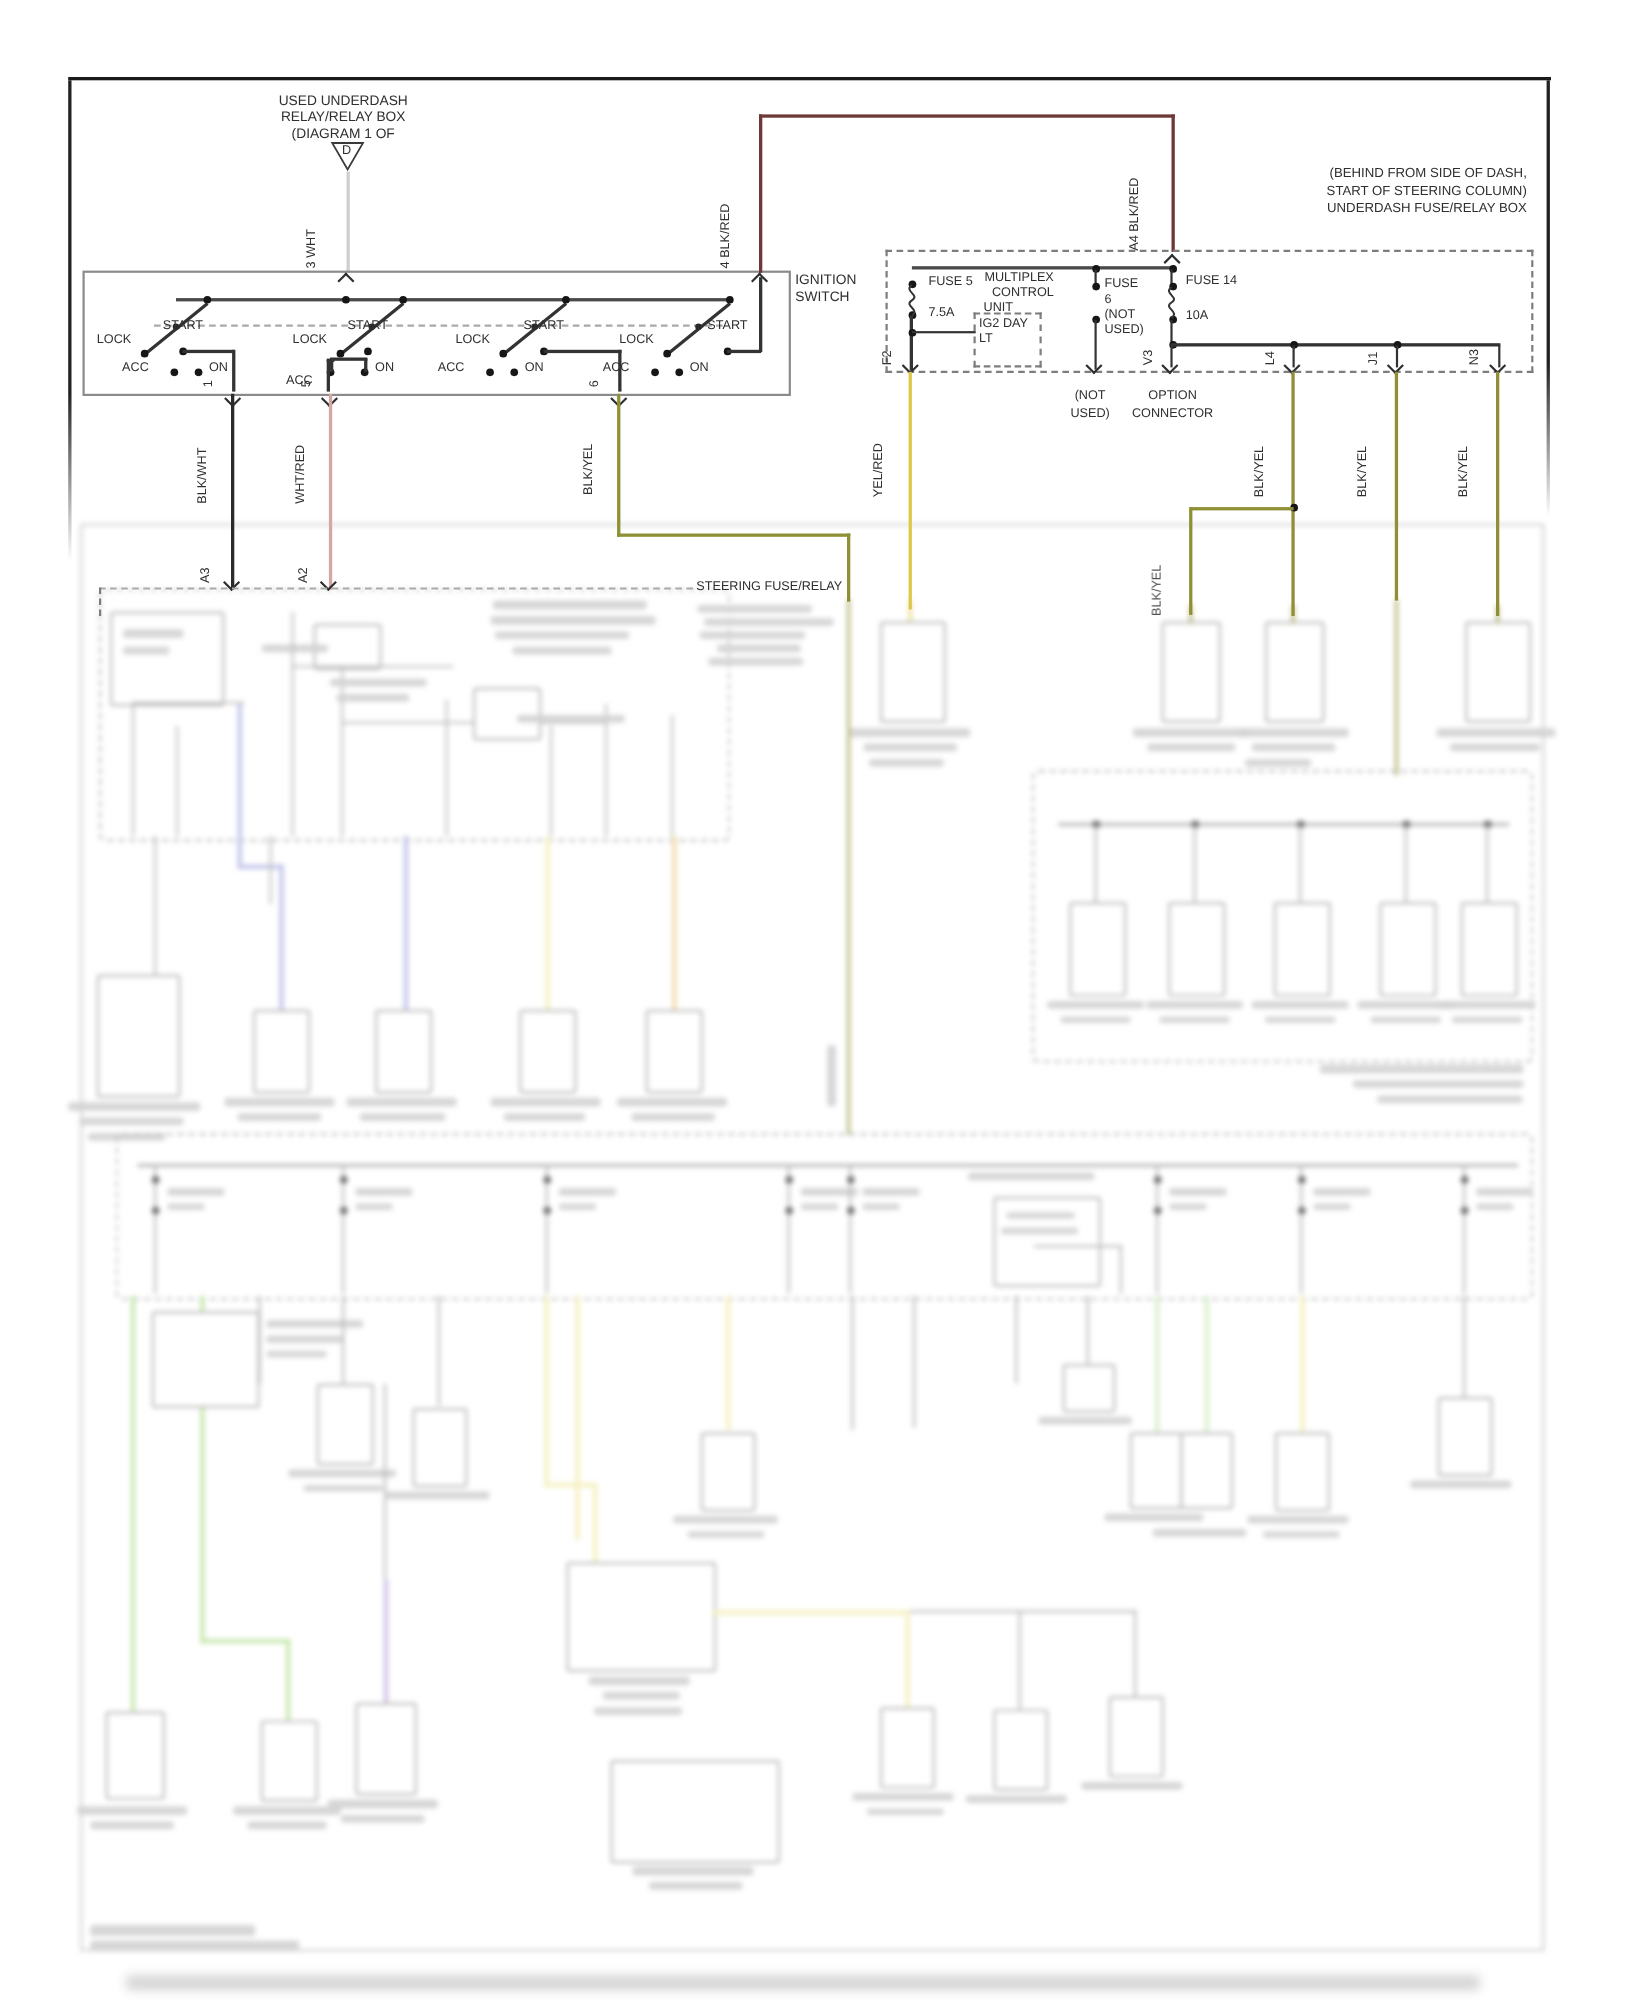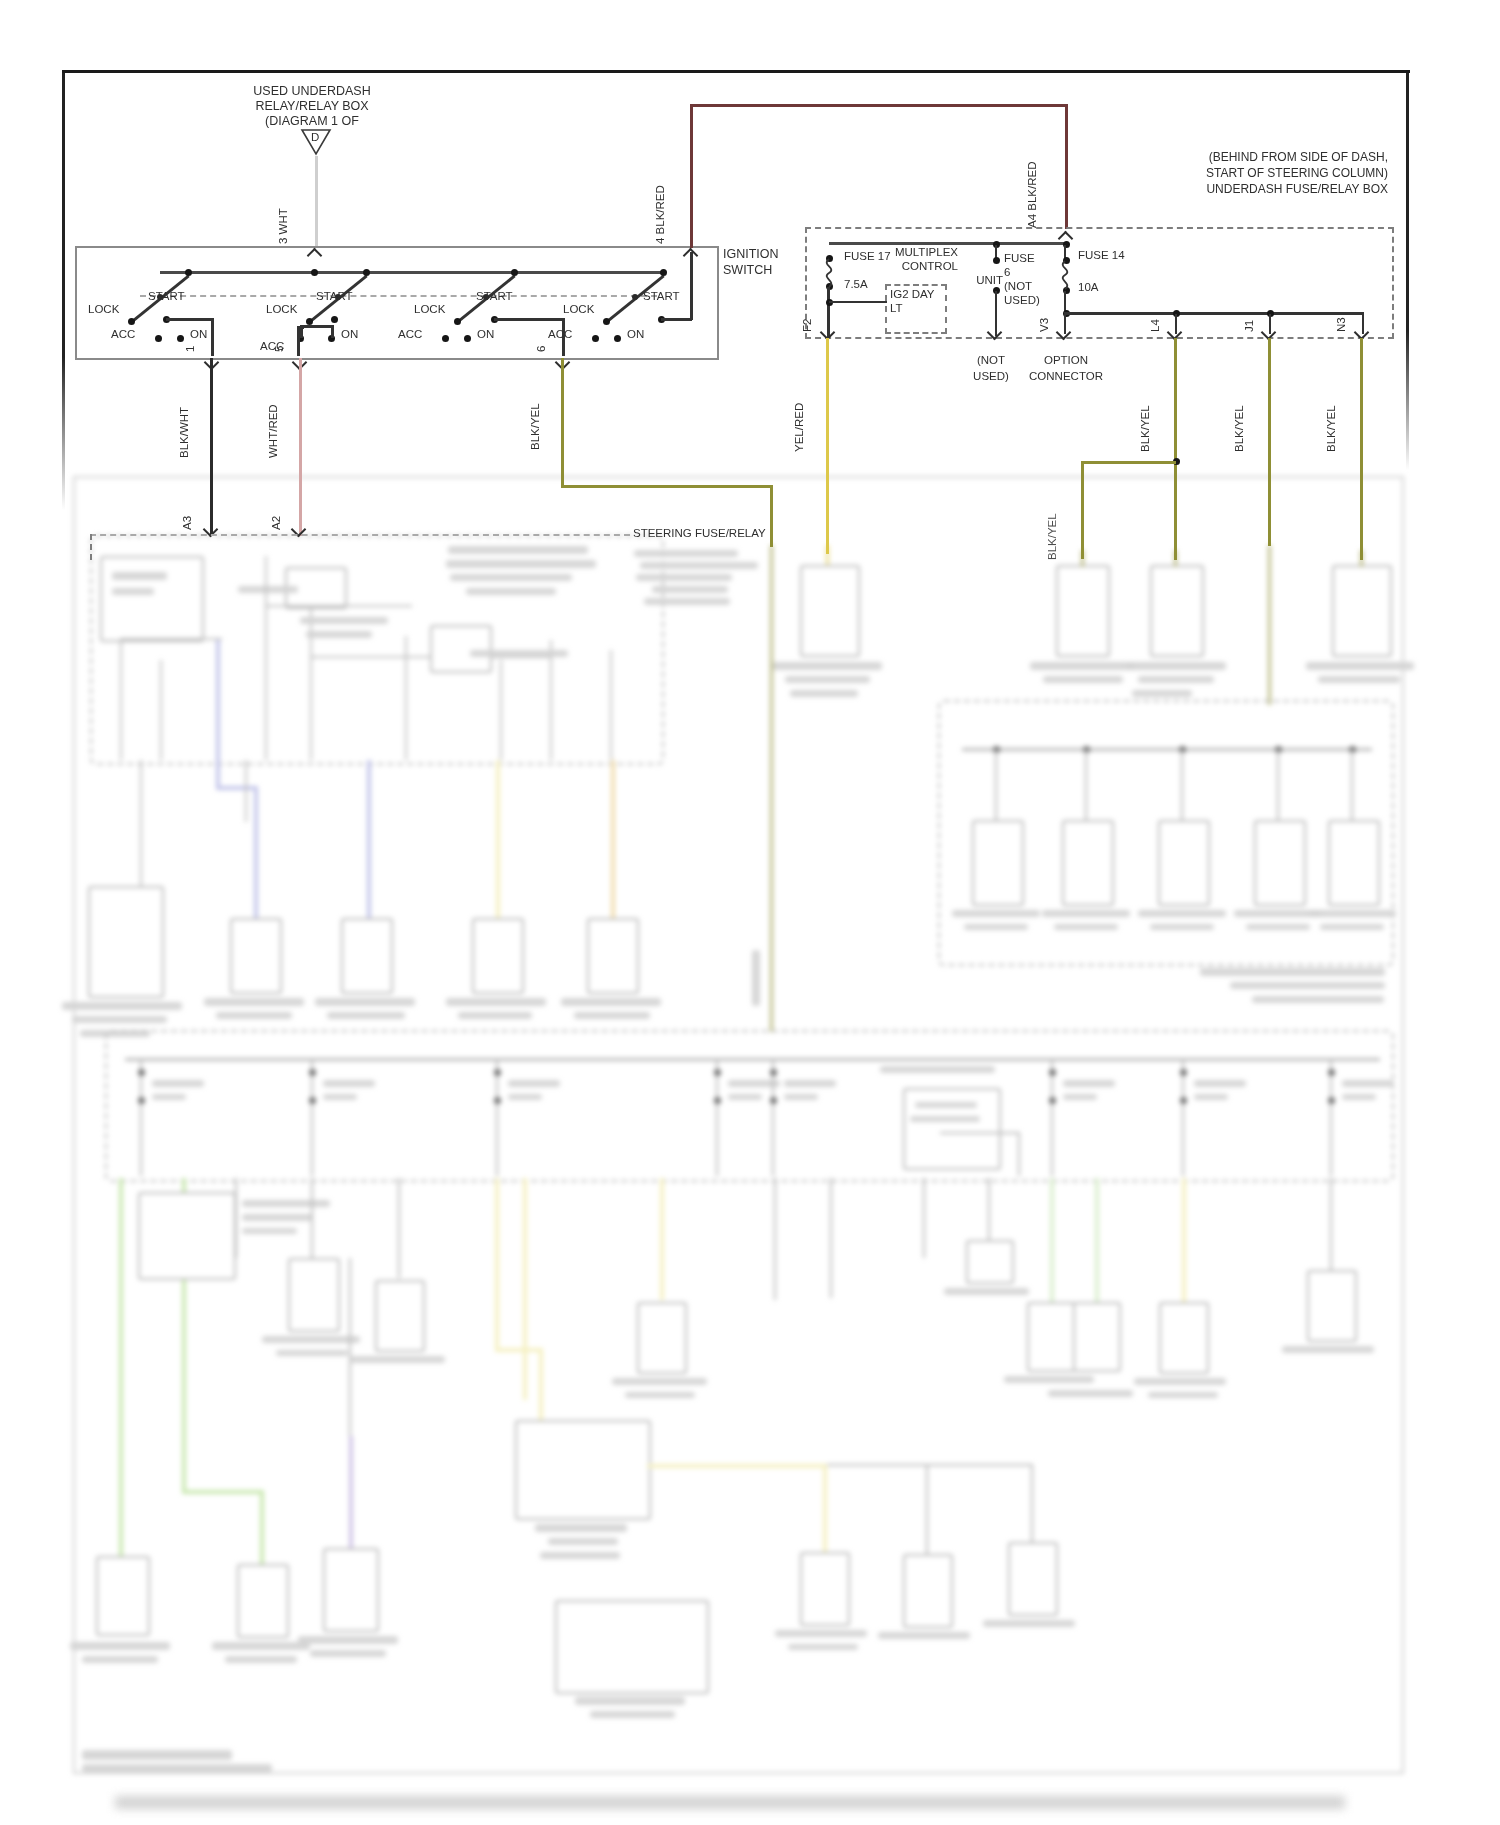--- a/index.html
+++ b/index.html
@@ -428,23 +428,23 @@
   <div class="vl" style="left:194px;top:517px">A3</div>
   <div class="vl" style="left:283px;top:517px">A2</div>
   <div class="t" style="left:633px;top:527px">STEERING FUSE/RELAY</div>
 
   <div class="t t12 rgt" style="left:1018px;top:150px;width:370px">(BEHIND FROM SIDE OF DASH,</div>
   <div class="t t12 rgt" style="left:1018px;top:166px;width:370px">START OF STEERING COLUMN)</div>
   <div class="t t12 rgt" style="left:1018px;top:182px;width:370px">UNDERDASH FUSE/RELAY BOX</div>
 
   <div class="t rgt" style="left:846px;top:246px;width:112px">MULTIPLEX</div>
   <div class="t rgt" style="left:846px;top:260px;width:112px">CONTROL</div>
-  <div class="t rgt" style="left:891px;top:274px;width:112px">UNIT</div>
-
-  <div class="t" style="left:844px;top:250px">FUSE 17</div>
+  <div class="t rgt" style="left:809px;top:274px;width:112px">UNIT</div>
+
+  <div class="t" style="left:844px;top:250px">FUSE 5</div>
   <div class="t" style="left:844px;top:278px">7.5A</div>
   <div class="t" style="left:890px;top:288px">IG2 DAY</div>
   <div class="t" style="left:890px;top:302px">LT</div>
   <div class="t" style="left:1004px;top:252px">FUSE</div>
   <div class="t" style="left:1004px;top:266px">6</div>
   <div class="t" style="left:1004px;top:280px">(NOT</div>
   <div class="t" style="left:1004px;top:294px">USED)</div>
   <div class="t" style="left:1078px;top:249px">FUSE 14</div>
   <div class="t" style="left:1078px;top:281px">10A</div>
 

